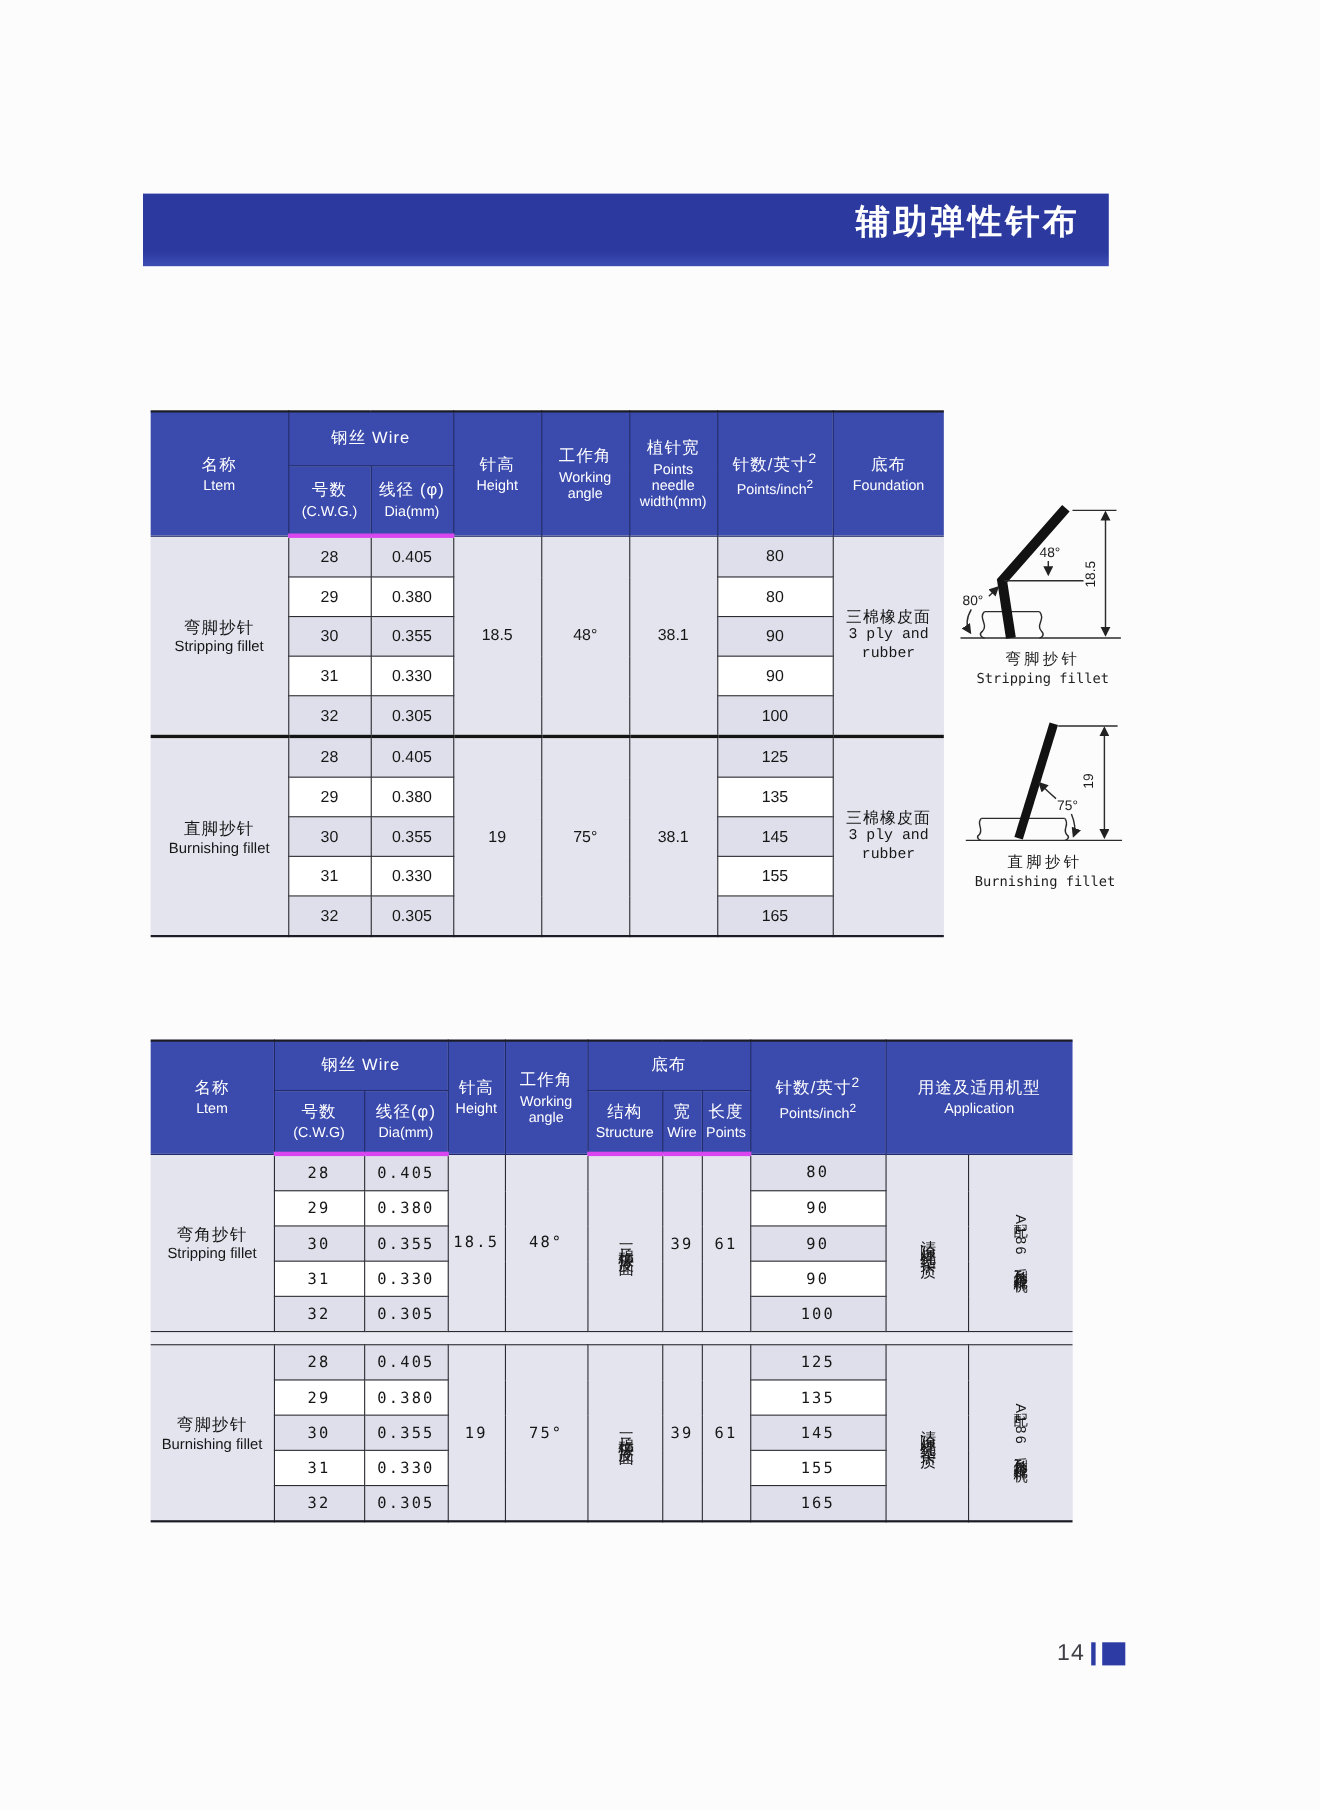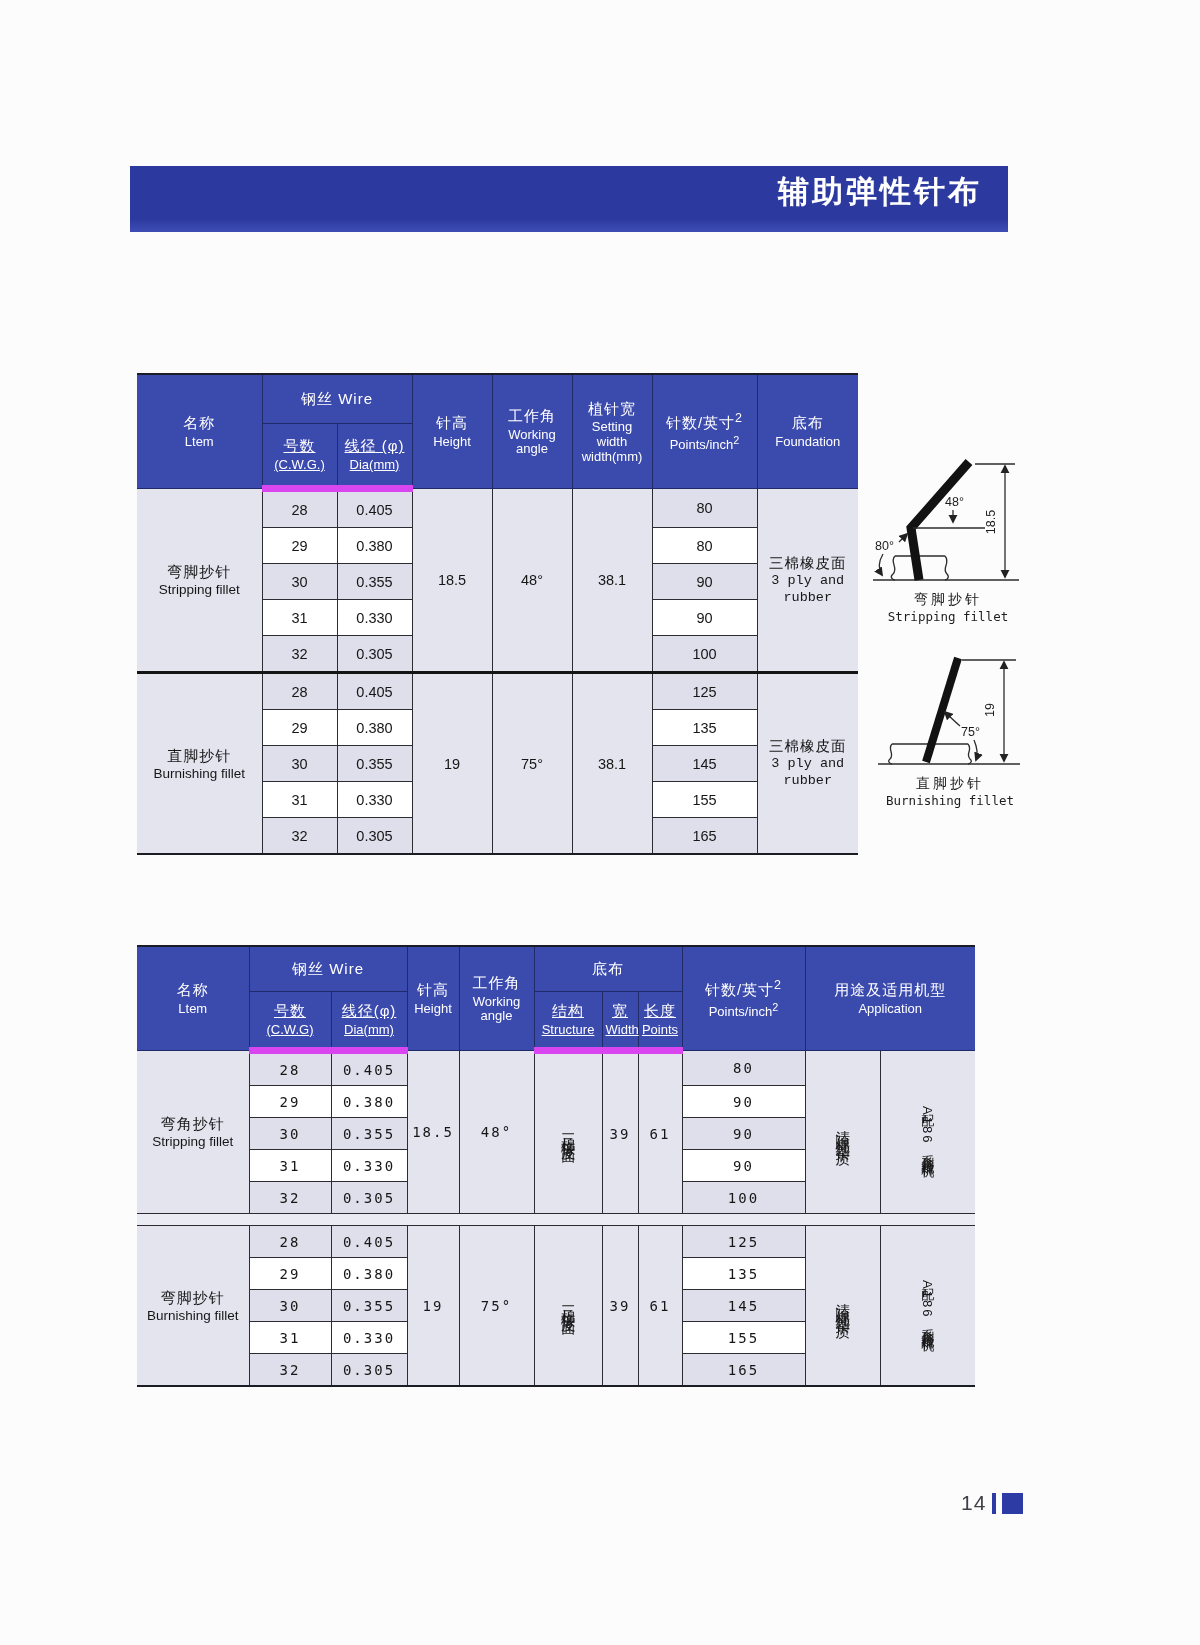--- a/index.html
+++ b/index.html
@@ -1,33 +1,33 @@
 <!DOCTYPE html>
 <html><head>
 <meta charset="utf-8">
 <style>
   html,body { margin:0; padding:0; }
   body { font-family:"Liberation Sans", sans-serif; background:#ffffff; }
   .page { position:relative; width:1200px; height:1645px; background:#fcfcfd; overflow:hidden; }
 
   
-  .banner { position:absolute; left:130px; top:166px; width:878px; height:66px;
+  .banner { position:absolute; left:130px; top:176px; width:878px; height:66px;
     background:linear-gradient(180deg,#2c3aa0 0%,#2c3aa0 80%,#3e4db4 100%);
     color:#fff; text-align:right; padding:8px 26px 0 0; box-sizing:border-box; }
   .banner-zh { font-size:31px; font-weight:bold; letter-spacing:3px; line-height:1.15; }
   .banner-en { font-size:12.5px; font-weight:bold; margin-top:1px; letter-spacing:0.3px; }
 
   
   table { border-collapse:collapse; table-layout:fixed; position:absolute; background:#e4e4ef;
     border-top:2px solid #1c1c24; border-bottom:2px solid #1c1c24; }
   th { font-weight:normal; color:#fff; background:#3b4aad; border:1px solid #202a68;
     padding:2px 3px; vertical-align:middle; text-align:center; }
   td { border:1px solid #2b2b31; text-align:center; vertical-align:middle;
     font-size:14.5px; color:#161616; padding:0 2px; }
-  thead tr.hlast th, thead tr.honly th { border-bottom:7px solid #d946ef;text-decoration:underline; }
+  thead tr.hlast th, thead tr.honly th { border-bottom:4px solid #d946ef; }
   .hzh { font-size:15px; letter-spacing:1px; line-height:1.3; }
   .hen { font-size:13px; line-height:1.12; margin-top:2px; }
   .fc { border-left:none !important; }
   .lc { border-right:none !important; }
   .m  { background:#e4e4ef; }
   .rt { background:#dfdfeb; }
   .rw { background:#ffffff; }
   tr.gstart td { border-top:3px solid #141414; }
   .name-cell .zh { font-size:15px; letter-spacing:1px; }
   .name-cell .en { font-size:13.5px; }
@@ -97,21 +97,21 @@
         <th rowspan="2">
           <div class="hzh">针高</div>
           <div class="hen">Height</div>
         </th>
         <th rowspan="2">
           <div class="hzh">工作角</div>
           <div class="hen">Working angle</div>
         </th>
         <th rowspan="2">
           <div class="hzh">植针宽</div>
-          <div class="hen">Setting width width(mm)</div>
+          <div class="hen">Points needle width(mm)</div>
         </th>
         <th rowspan="2">
           <div class="hzh"><span>针数/英寸</span><sup>2</sup></div>
           <div class="hen"><span>Points/inch</span><sup>2</sup></div>
         </th>
         <th rowspan="2" class="lc">
           <div class="hzh">底布</div>
           <div class="hen">Foundation</div>
         </th>
       </tr>
@@ -307,21 +307,21 @@
         <th>
           <div class="hzh">线径(φ)</div>
           <div class="hen">Dia(mm)</div>
         </th>
         <th>
           <div class="hzh">结构</div>
           <div class="hen">Structure</div>
         </th>
         <th>
           <div class="hzh">宽</div>
-          <div class="hen">Width</div>
+          <div class="hen">Wire</div>
         </th>
         <th>
           <div class="hzh">长度</div>
           <div class="hen">Points</div>
         </th>
       </tr>
     </thead>
     <tbody>
       <tr>
         <td rowspan="5" class="m fc name-cell">

